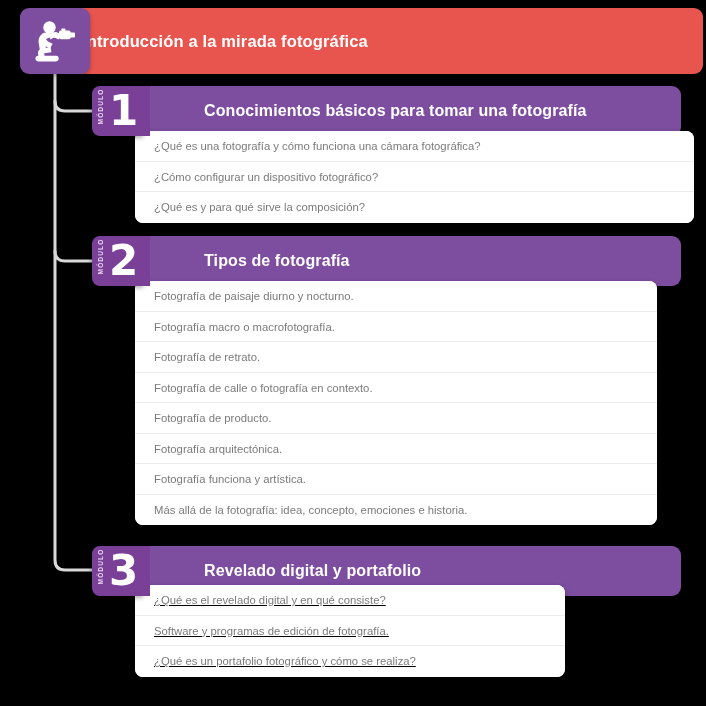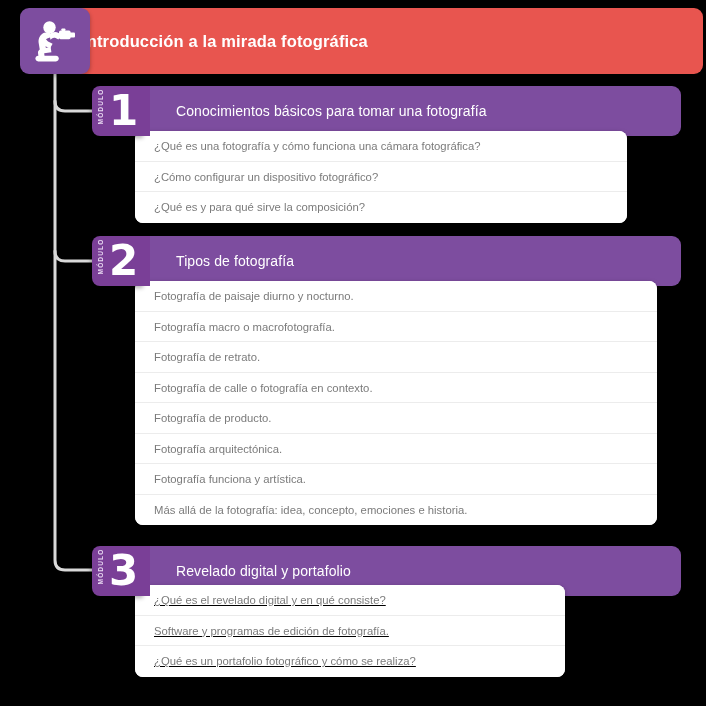--- a/index.html
+++ b/index.html
@@ -132,27 +132,27 @@
     top: 0;
     height: 50px;
     background: #7d4d9f;
     border-radius: 0 9px 9px 0;
     box-shadow: 0 2px 4px rgba(0,0,0,0.30);
     z-index: 2;
   }
 
   .module-name {
     position: absolute;
-    left: 84px;
+    left: 112px;
     top: 0;
     height: 50px;
     line-height: 50px;
     color: #ffffff;
-    font-size: 14px;
-    font-weight: normal;
+    font-size: 16px;
+    font-weight: bold;
     letter-spacing: 0.1px;
     white-space: nowrap;
     z-index: 5;
   }
 
   .lesson-card {
     position: absolute;
     background: #ffffff;
     border-radius: 8px;
     box-shadow: 0 2px 5px rgba(0,0,0,0.35);
@@ -221,21 +221,21 @@
 
   <div id="modules-host">
       <div class="module" style="left: 92px; top: 86px;">
         <div class="module-bar" style="width: 545px;"></div>
         <div class="module-badge">
           <span class="badge-word">MÓDULO</span>
           <span class="badge-num">1</span>
         </div>
         <div class="module-name">Conocimientos básicos para tomar una fotografía</div>
       </div>
-      <div class="lesson-card" style="left: 135px; top: 131px; width: 492px;">
+      <div class="lesson-card" style="left: 135px; top: 131px; width: 559px;">
         <div class="lesson">¿Qué es una fotografía y cómo funciona una cámara fotográfica?</div>
         <div class="lesson">¿Cómo configurar un dispositivo fotográfico?</div>
         <div class="lesson">¿Qué es y para qué sirve la composición?</div>
       </div>
       <div class="module" style="left: 92px; top: 236px;">
         <div class="module-bar" style="width: 545px;"></div>
         <div class="module-badge">
           <span class="badge-word">MÓDULO</span>
           <span class="badge-num">2</span>
         </div>

